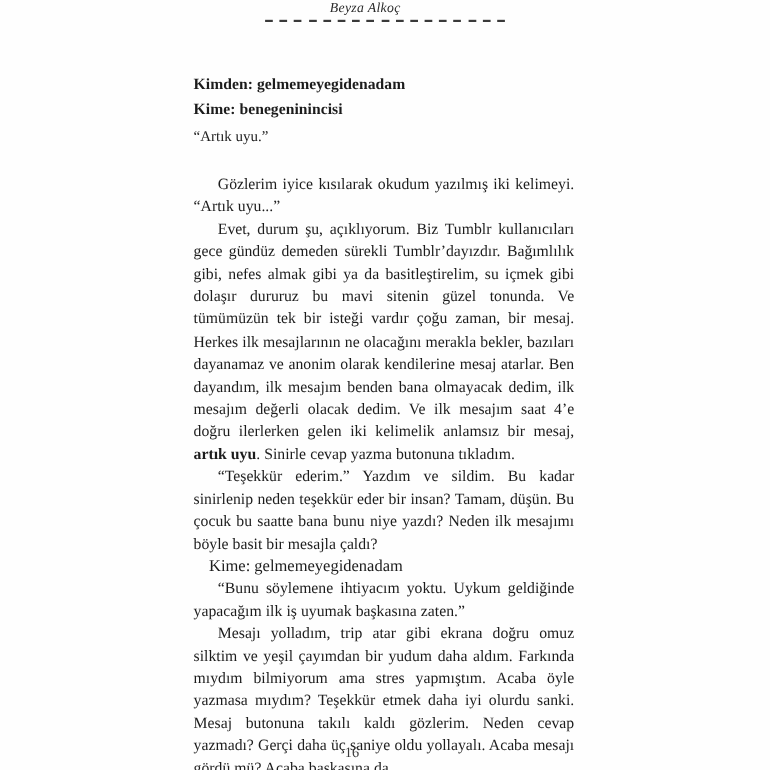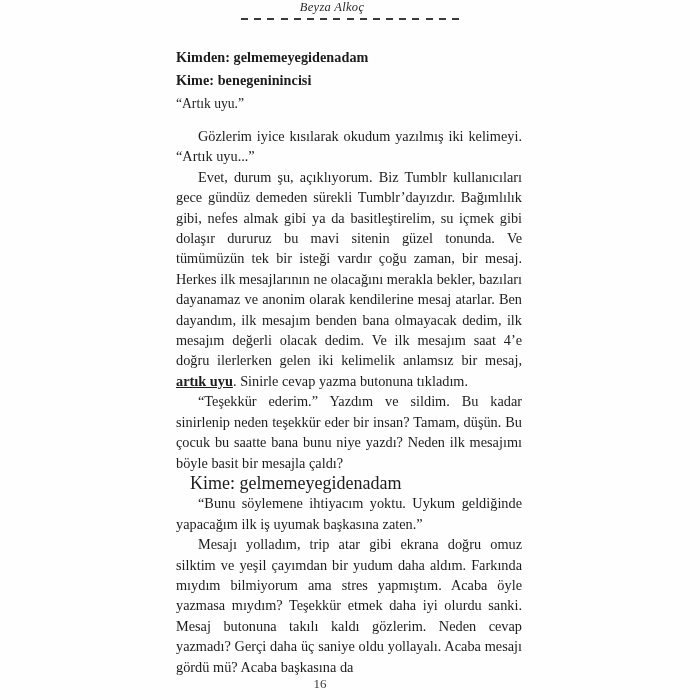--- a/index.html
+++ b/index.html
@@ -66,48 +66,48 @@
     width: 346px;
   }
 
   .msg-head {
     font-weight: bold;
     font-size: 14.2px;
     line-height: 22.5px;
     letter-spacing: 0.05px;
     margin: 0;
   }
-  .msg-head.first { margin-top: 4px; }
+  .msg-head.first { margin-top: 24px; }
 
   .quote-line {
     font-size: 13.6px;
     line-height: 22px;
     margin: 2px 0 0 0;
   }
 
   p.body {
     margin: 0;
     text-indent: 22px;
     text-align: justify;
     font-size: 14.3px;
     line-height: 20.4px;
     hyphens: manual;
     word-spacing: 0.1px;
   }
-  p.body.gap { margin-top: 11px; }
+  p.body.gap { margin-top: 23px; }
 
   p.plain {
     margin: 0;
     text-indent: 14px;
     text-align: left;
-    font-size: 18px;
+    font-size: 15px;
     line-height: 20.4px;
   }
 
-  b.inline-bold { font-weight: bold; text-decoration: underline; }
+  b.inline-bold { font-weight: bold; }
 
   
   .folio {
     position: absolute;
     left: 0;
     top: 676px;
     width: 640px;
     text-align: center;
     font-size: 13px;
     color: #3b3b3b;

